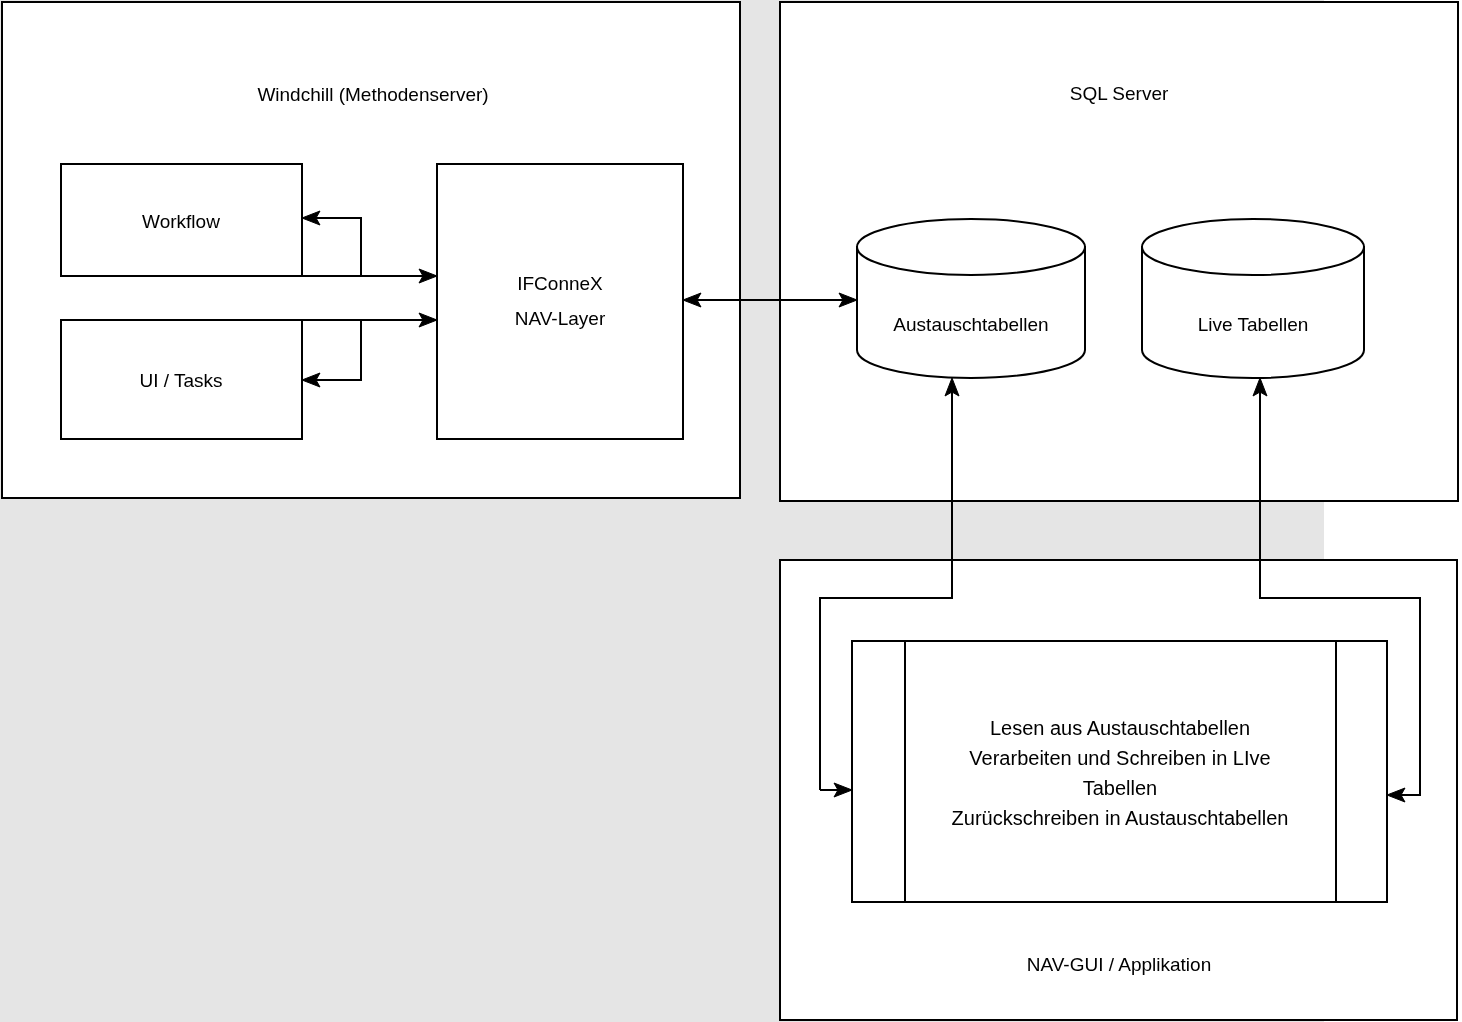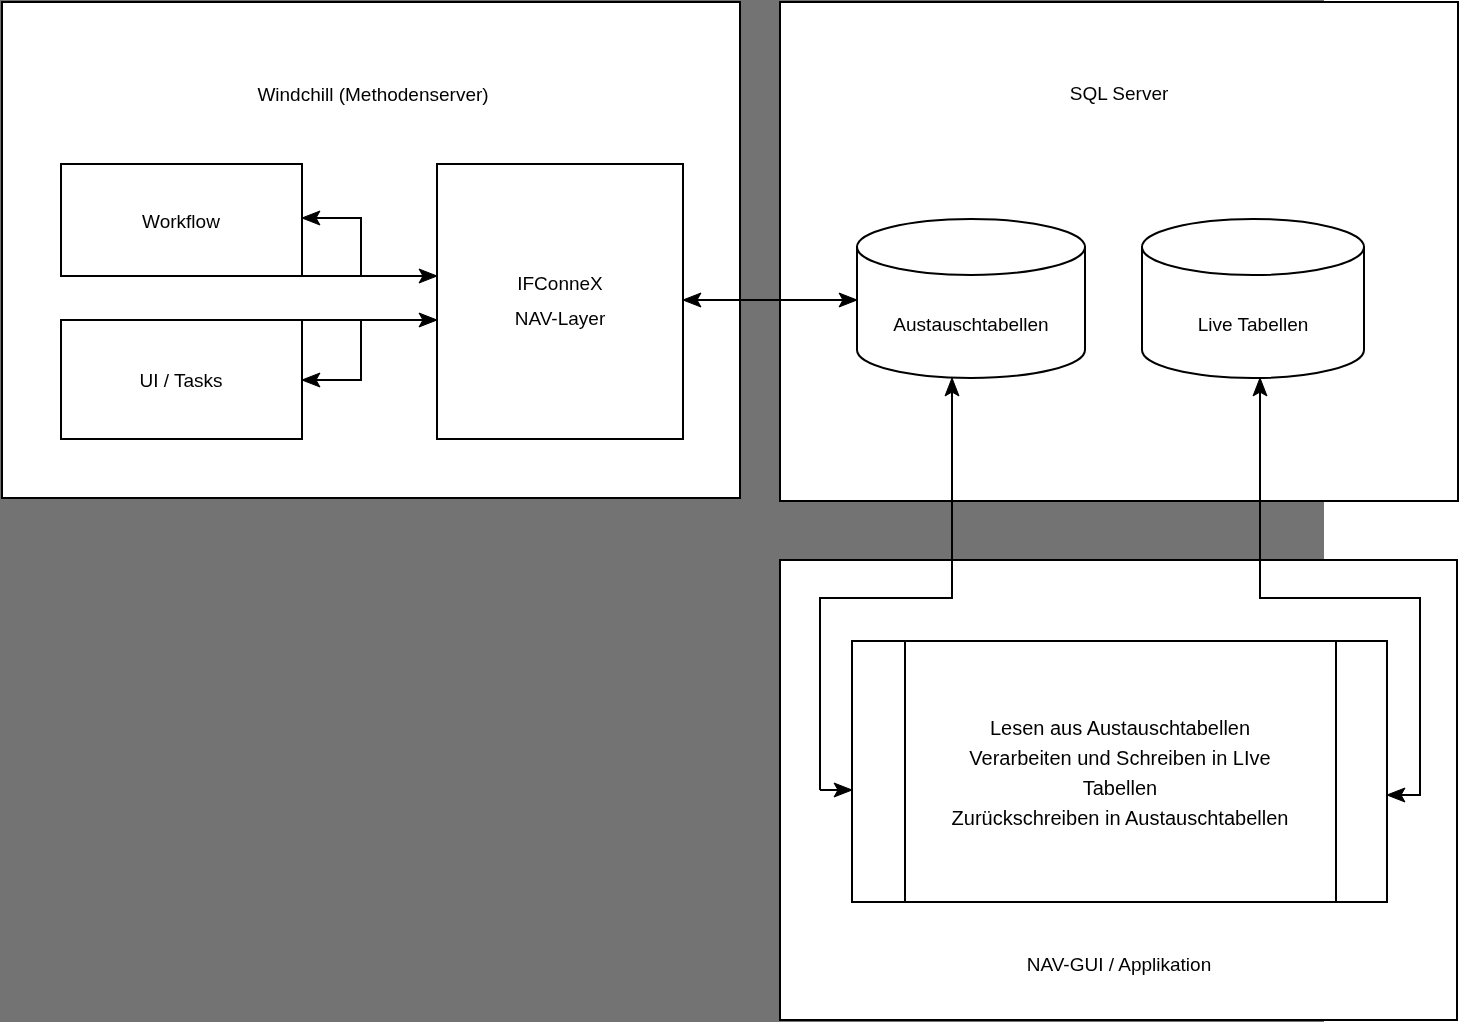--- a/index.html
+++ b/index.html
@@ -11,21 +11,21 @@
   body {
     width: 1462px;
     height: 1022px;
     overflow: hidden;
     font-family: "Liberation Sans", sans-serif;
   }
   #diagram-root {
     position: relative;
     width: 1324px;
     height: 1022px;
-    background: #737373;
+    background: #e5e5e5;
   }
   svg.diagram {
     display: block;
     width: 1462px;
     height: 1022px;
   }
   .shape {
     fill: #ffffff;
     stroke: #000000;
     stroke-width: 2;

